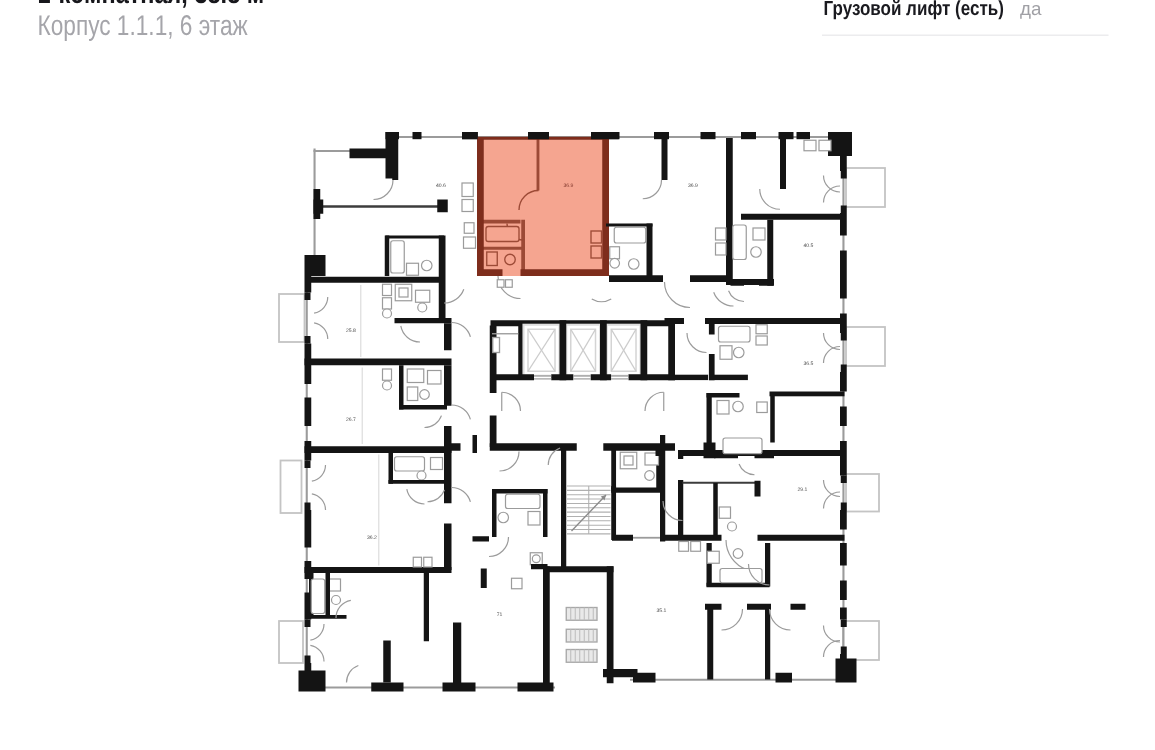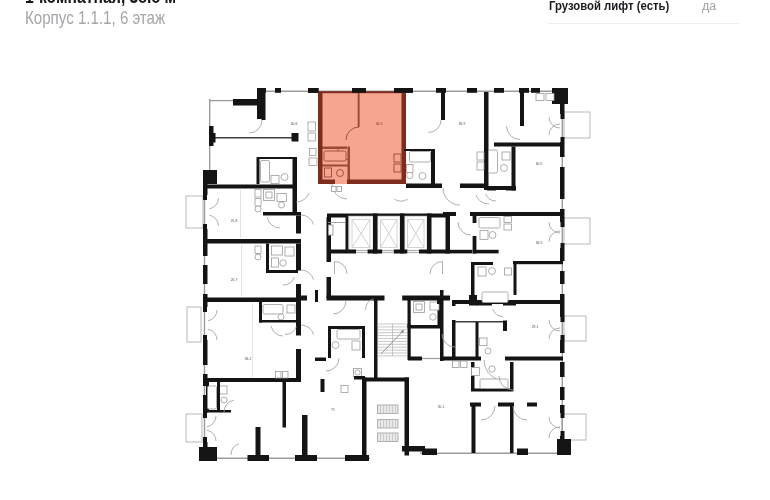--- a/index.html
+++ b/index.html
@@ -1,19 +1,19 @@
 <!DOCTYPE html>
 <html><head><meta charset="utf-8">
 <style>
 html,body{margin:0;padding:0;background:#fff;width:770px;height:500px;overflow:hidden;}
 body{font-family:"Liberation Sans",sans-serif;position:relative;}
 .t1{position:absolute;left:25px;top:-15px;font-size:20px;font-weight:700;color:#17171c;transform:scaleX(0.785);transform-origin:0 0;white-space:pre;}
 .t2{position:absolute;left:25px;top:7px;font-size:19px;color:#a5a5aa;transform:scaleX(0.795);transform-origin:0 0;white-space:pre;}
 .r1{position:absolute;left:549px;top:-2px;font-size:13.5px;font-weight:700;color:#1a1a1f;transform:scaleX(0.84);transform-origin:0 0;white-space:pre;}
-.r2{position:absolute;left:680px;top:-1px;width:58px;font-size:12.5px;color:#a0a0a5;text-align:center;}
+.r2{position:absolute;left:680px;top:-1px;width:58px;font-size:12.5px;color:#a0a0a5;text-align:left;}
 .div{position:absolute;left:548px;top:23px;width:191px;height:1px;background:#ececee;}
 </style></head>
 <body>
 <div class="t1">1-комнатная, 38.8 м²</div>
 <div class="t2">Корпус 1.1.1, 6 этаж</div>
 <div class="r1">Грузовой лифт (есть)</div>
 <div class="r2">да</div>
 <div class="div"></div>
 <svg width="770" height="500" viewBox="0 0 770 500" style="position:absolute;left:0;top:0">
 <rect x="564" y="112" width="26" height="26" fill="#ffffff" stroke="#c4c4c4" stroke-width="1.2"></rect>

